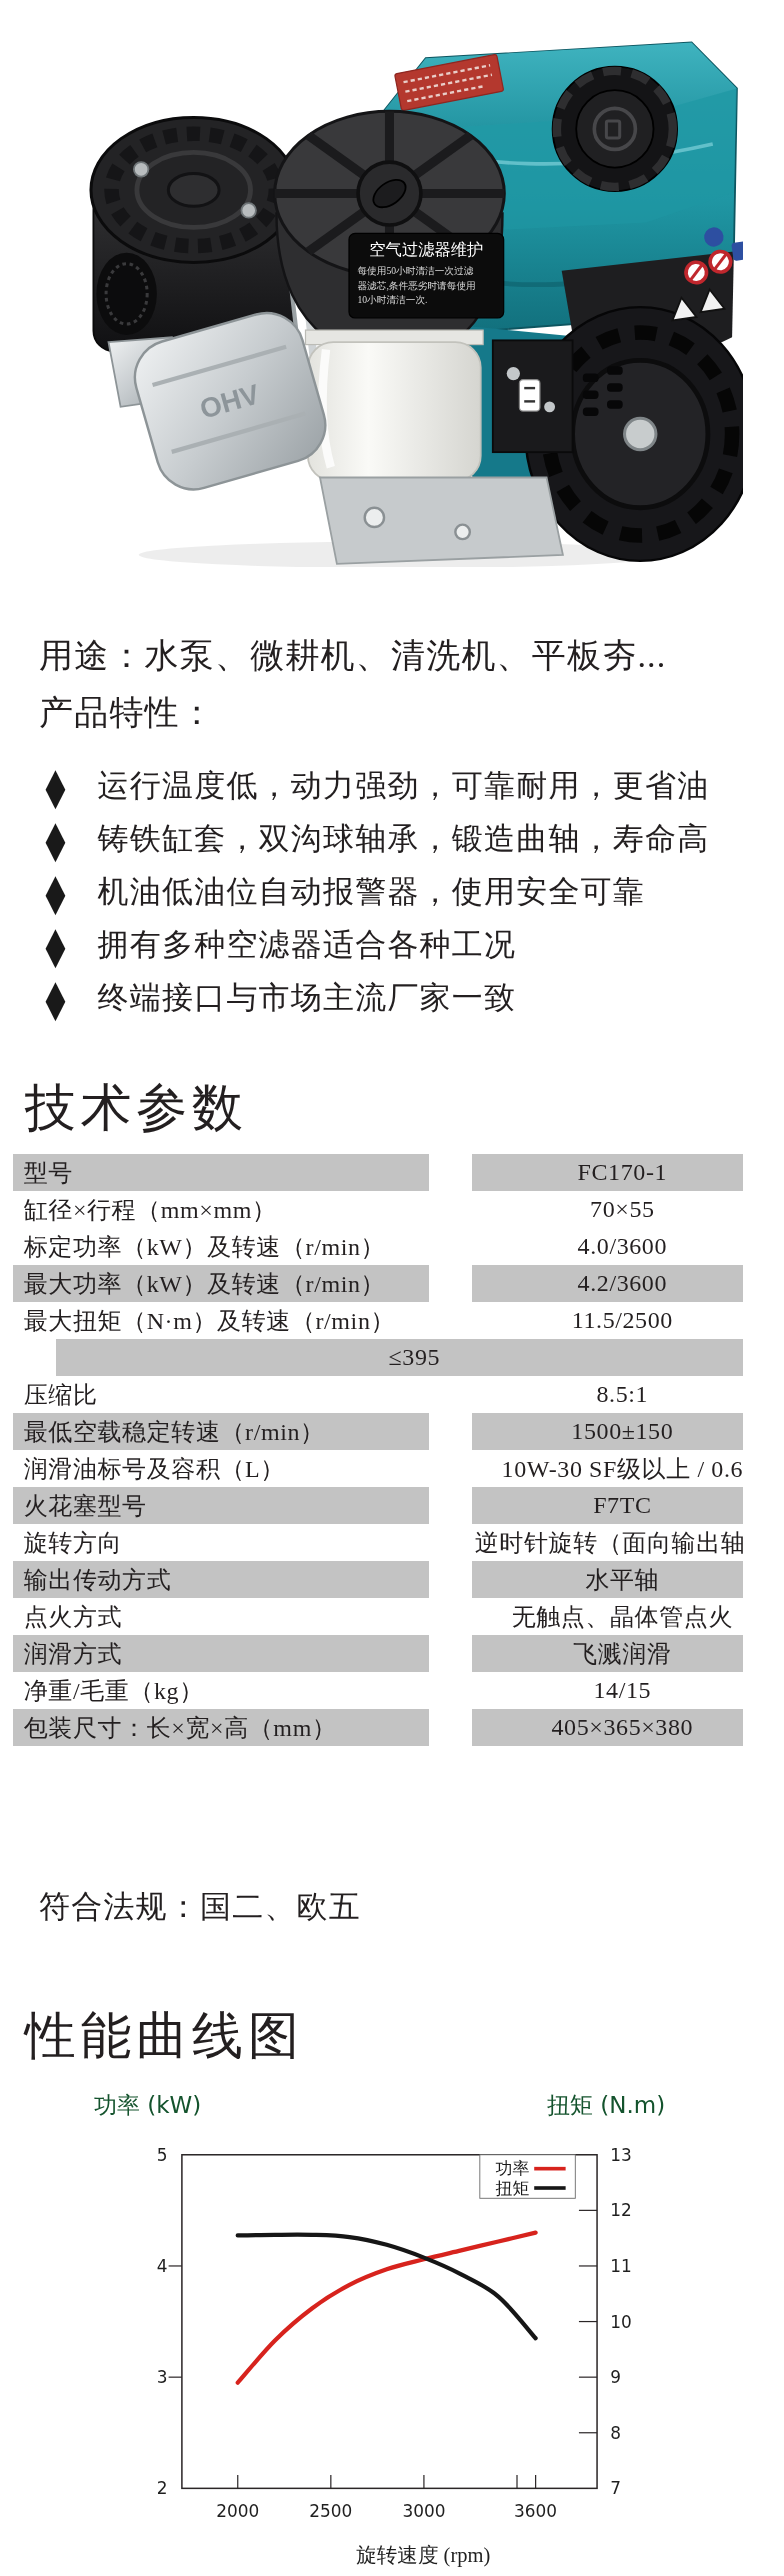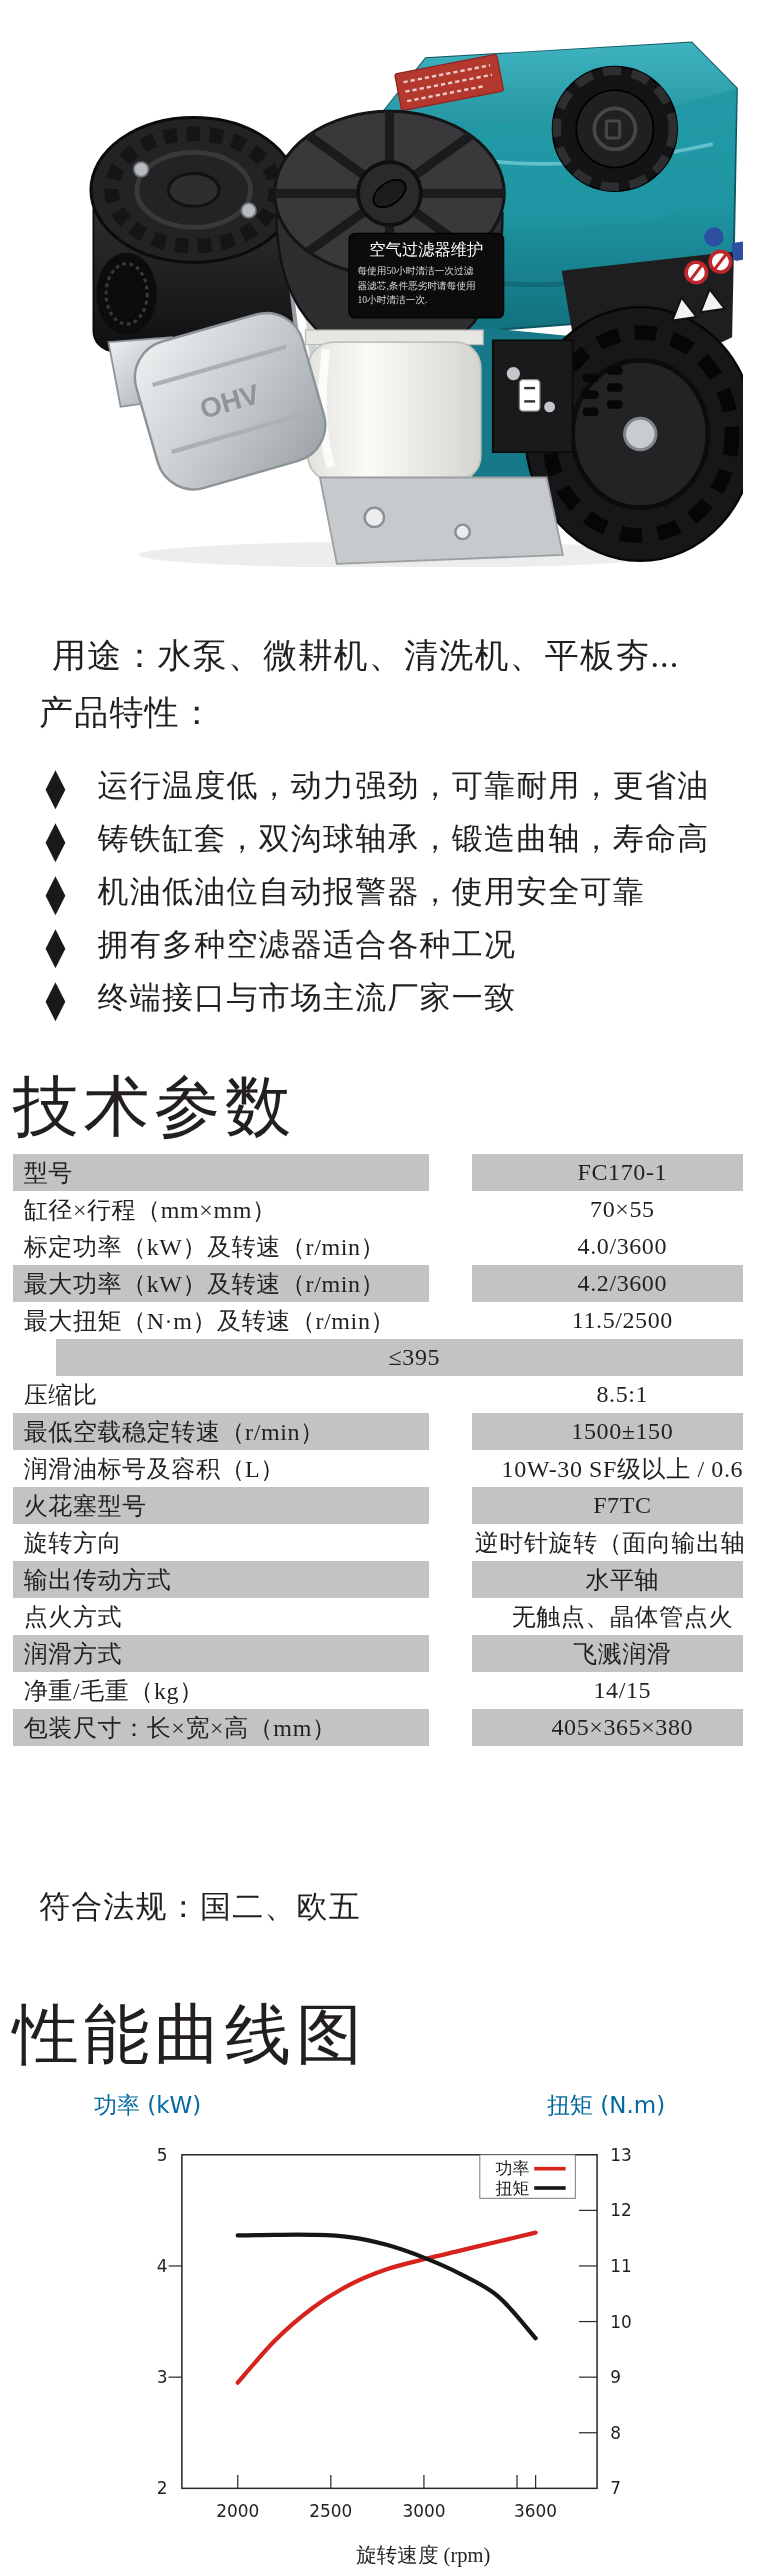--- a/index.html
+++ b/index.html
@@ -2,44 +2,44 @@
 <html style="font-size:9.7px"><head>
 <meta charset="utf-8">
 <style>
   html,body{margin:0;padding:0;background:#fff;}
   #page{position:relative;width:715px;height:2576px;background:#ffffff;overflow:hidden;
         font-family:"Liberation Serif","DejaVu Serif",serif;color:#231f20;padding-left:28px;}
   .abs{position:absolute;}
   
   #photo{left:36px;top:11px;width:713px;height:556px;}
   
-  #usage{left:39px;top:633px;font-size:34px;letter-spacing:1.2px;white-space:nowrap;margin-left:13px;}
+  #usage{left:39px;top:633px;font-size:34px;letter-spacing:1.2px;white-space:nowrap;}
   #features-title{left:39px;top:690px;font-size:34px;letter-spacing:1.2px;}
   #features-list{left:40px;top:759px;width:725px;}
   .feature-row{display:flex;align-items:center;height:53px;}
   .bullet{display:inline-block;font-size:36px;line-height:1;transform:scale(0.72,1.42);
           transform-origin:center;width:31px;text-align:center;margin-right:26.6px;color:#191919;}
   .feature-text{font-size:31px;letter-spacing:1.2px;white-space:nowrap;}
   
-  .section-title{font-size:66px;letter-spacing:4.8px;font-weight:400;margin:0;}
+  .section-title{font-size:51px;letter-spacing:4.8px;font-weight:400;margin:12px;}
   #specs-title{left:12.7px;top:1062px;}
   #perf-title{left:12.7px;top:1990px;}
   
   #specs-table{left:12.7px;top:1154px;width:760px;}
   .spec-row{display:flex;height:37px;}
   .cell-label{width:416px;display:flex;align-items:center;padding-left:11px;box-sizing:border-box;
               font-size:24px;letter-spacing:0.6px;white-space:nowrap;}
   .col-gap{width:13.3px;background:#ffffff;}
   .cell-value{flex:1;display:flex;align-items:center;justify-content:center;
               font-size:24px;letter-spacing:0.6px;white-space:nowrap;margin-left:30px;}
   .row-gray .cell-label,.row-gray .cell-value{background:#c3c3c3;}
   
   #compliance{left:39px;top:1886px;font-size:31px;letter-spacing:1.2px;}
   
-  .axis-header{font-size:23px;font-family:"DejaVu Sans","Liberation Sans",sans-serif;color:#0369a1;}
+  .axis-header{font-size:23px;font-family:"DejaVu Sans","Liberation Sans",sans-serif;color:#14532d;}
   #left-axis-title{left:94px;top:2090px;}
   #right-axis-title{left:547px;top:2090px;}
   #chart{left:0;top:2078px;}
   svg text{user-select:none;}
 </style>
 </head>
 <body>
 
 <div id="page">
 

